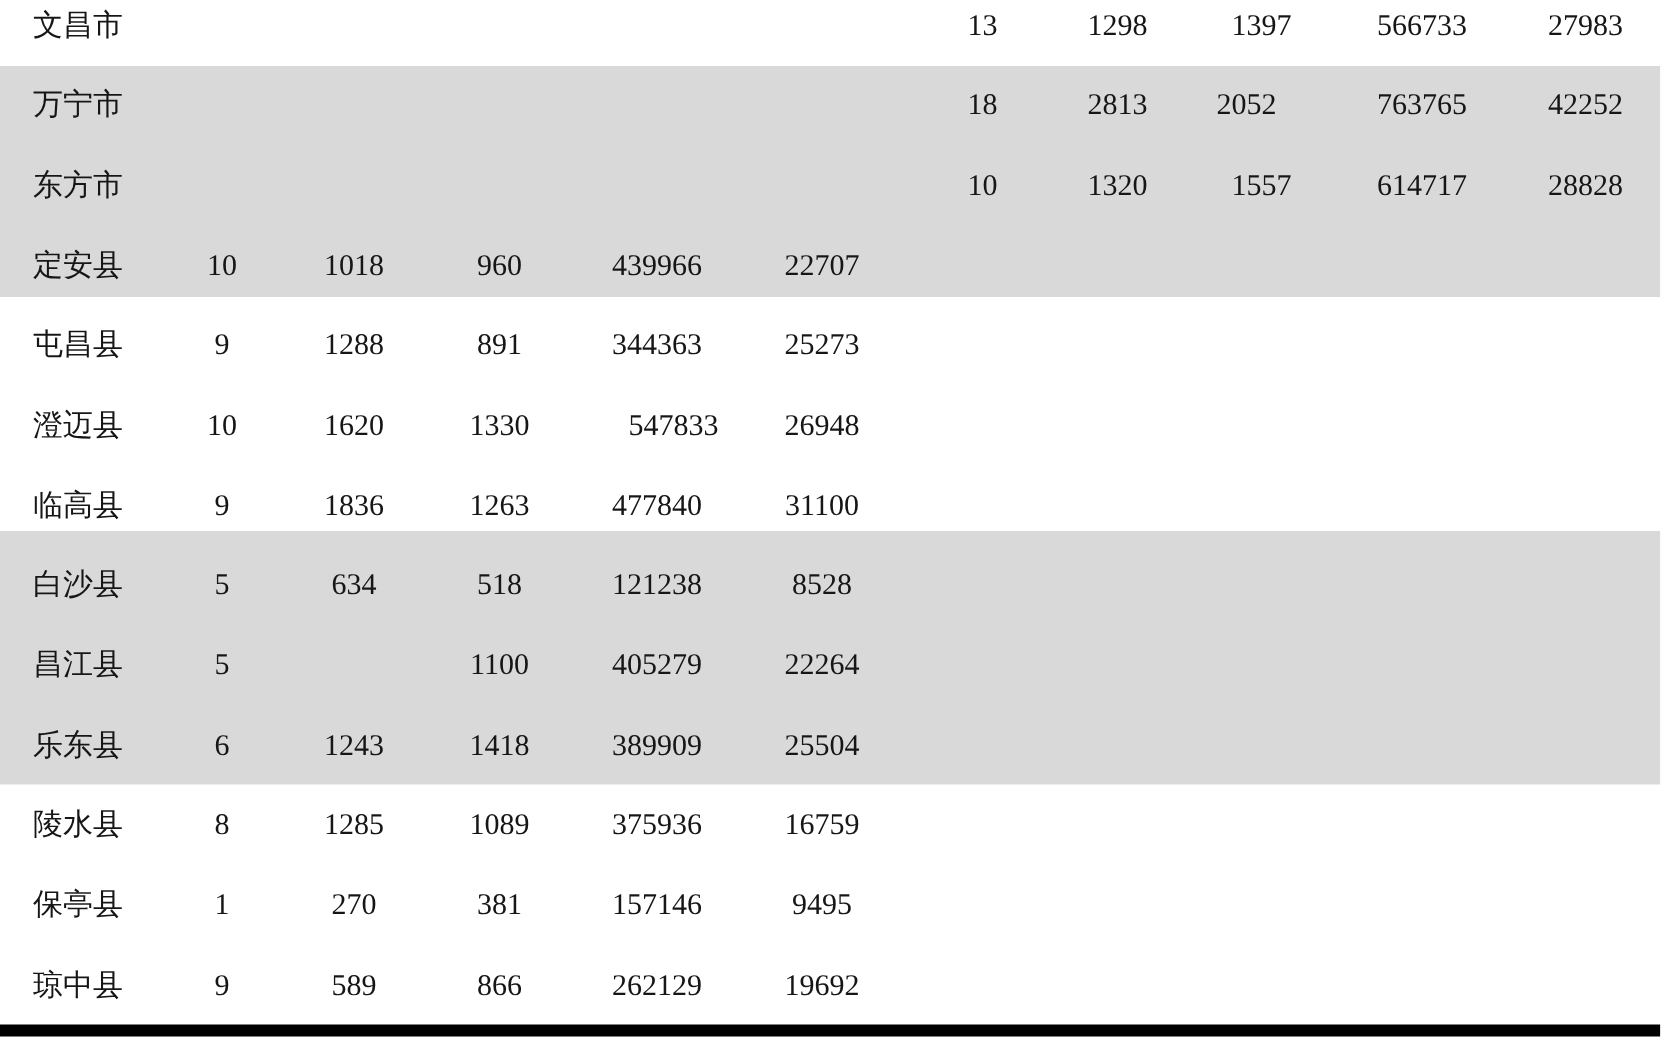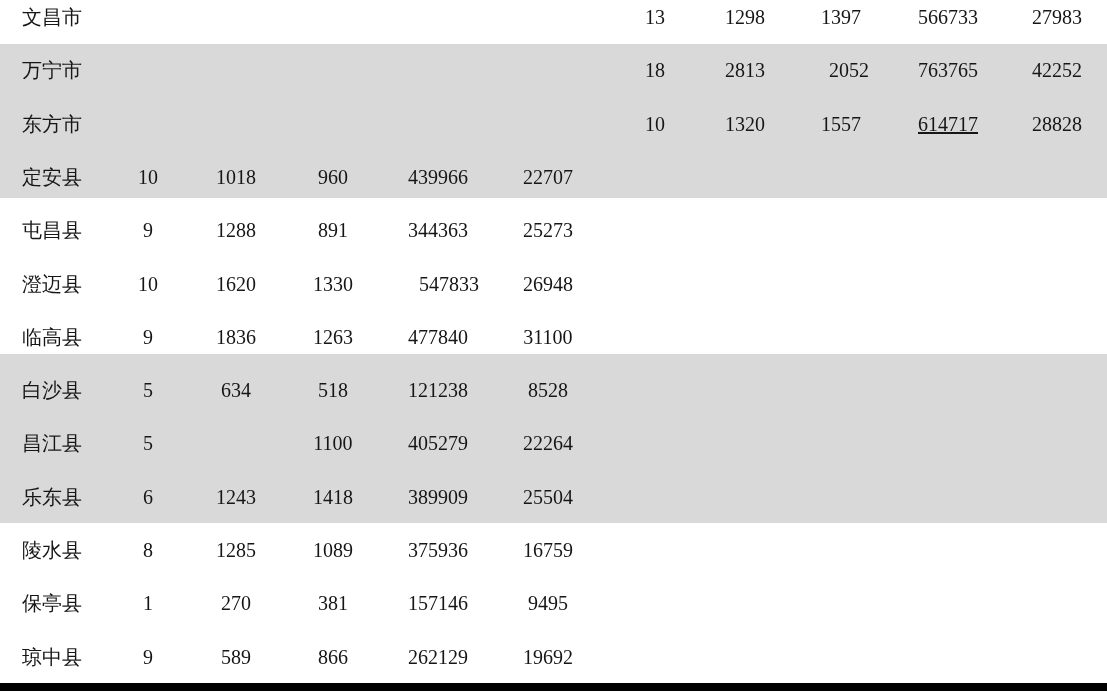--- a/index.html
+++ b/index.html
@@ -54,30 +54,30 @@
         <span class="cell" style="left: 600px;">13</span>
         <span class="cell" style="left: 690px;">1298</span>
         <span class="cell" style="left: 786px;">1397</span>
         <span class="cell" style="left: 893px;">566733</span>
         <span class="cell" style="left: 1002px;">27983</span>
       </div>
       <div class="row" style="top: 44px;">
         <span class="rowname">万宁市</span>
         <span class="cell" style="left: 600px;">18</span>
         <span class="cell" style="left: 690px;">2813</span>
-        <span class="cell" style="left: 794px;">2052</span>
+        <span class="cell" style="left: 776px;">2052</span>
         <span class="cell" style="left: 893px;">763765</span>
         <span class="cell" style="left: 1002px;">42252</span>
       </div>
       <div class="row" style="top: 98px;">
         <span class="rowname">东方市</span>
         <span class="cell" style="left: 600px;">10</span>
         <span class="cell" style="left: 690px;">1320</span>
         <span class="cell" style="left: 786px;">1557</span>
-        <span class="cell" style="left: 893px; text-decoration: underline;">614717</span>
+        <span class="cell" style="left: 893px;">614717</span>
         <span class="cell" style="left: 1002px;">28828</span>
       </div>
       <div class="row" style="top: 151px;">
         <span class="rowname">定安县</span>
         <span class="cell" style="left: 93px;">10</span>
         <span class="cell" style="left: 181px;">1018</span>
         <span class="cell" style="left: 278px;">960</span>
         <span class="cell" style="left: 383px;">439966</span>
         <span class="cell" style="left: 493px;">22707</span>
       </div>

